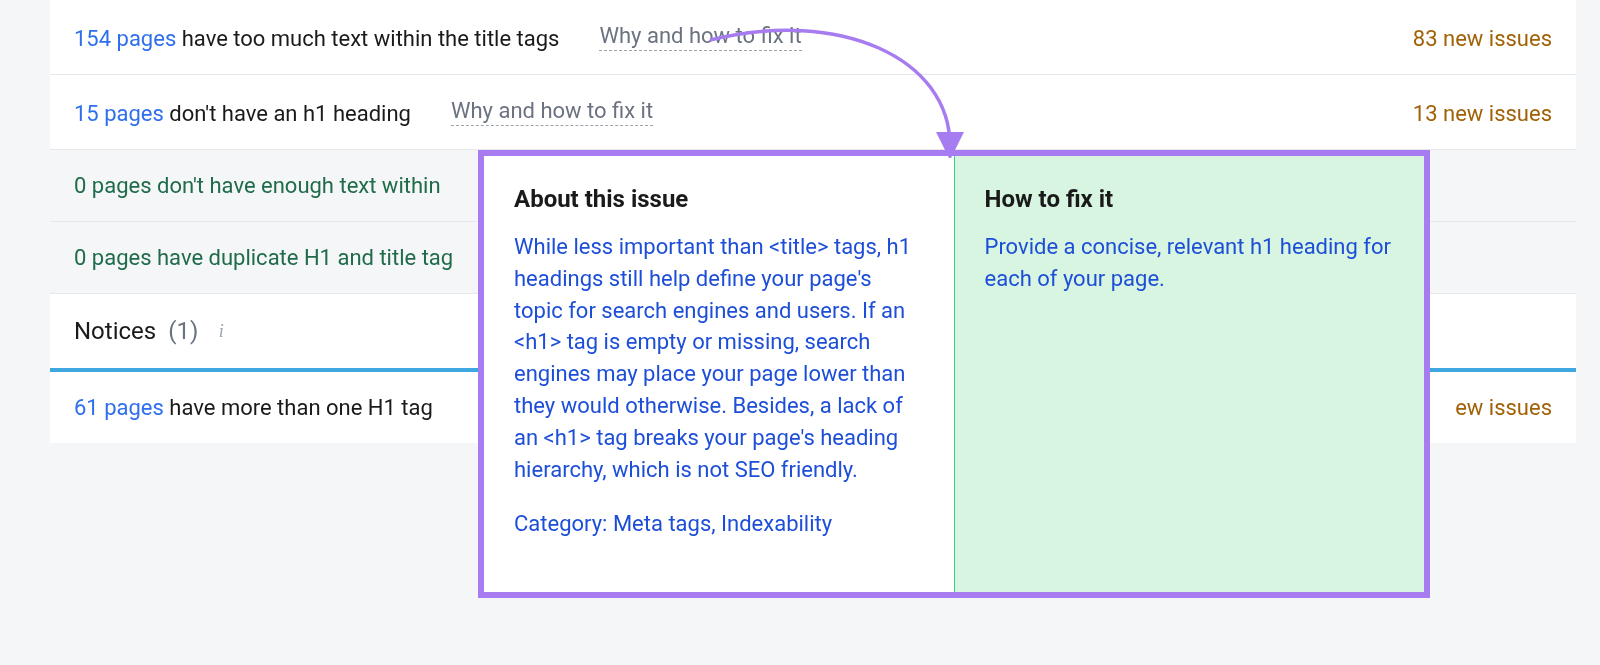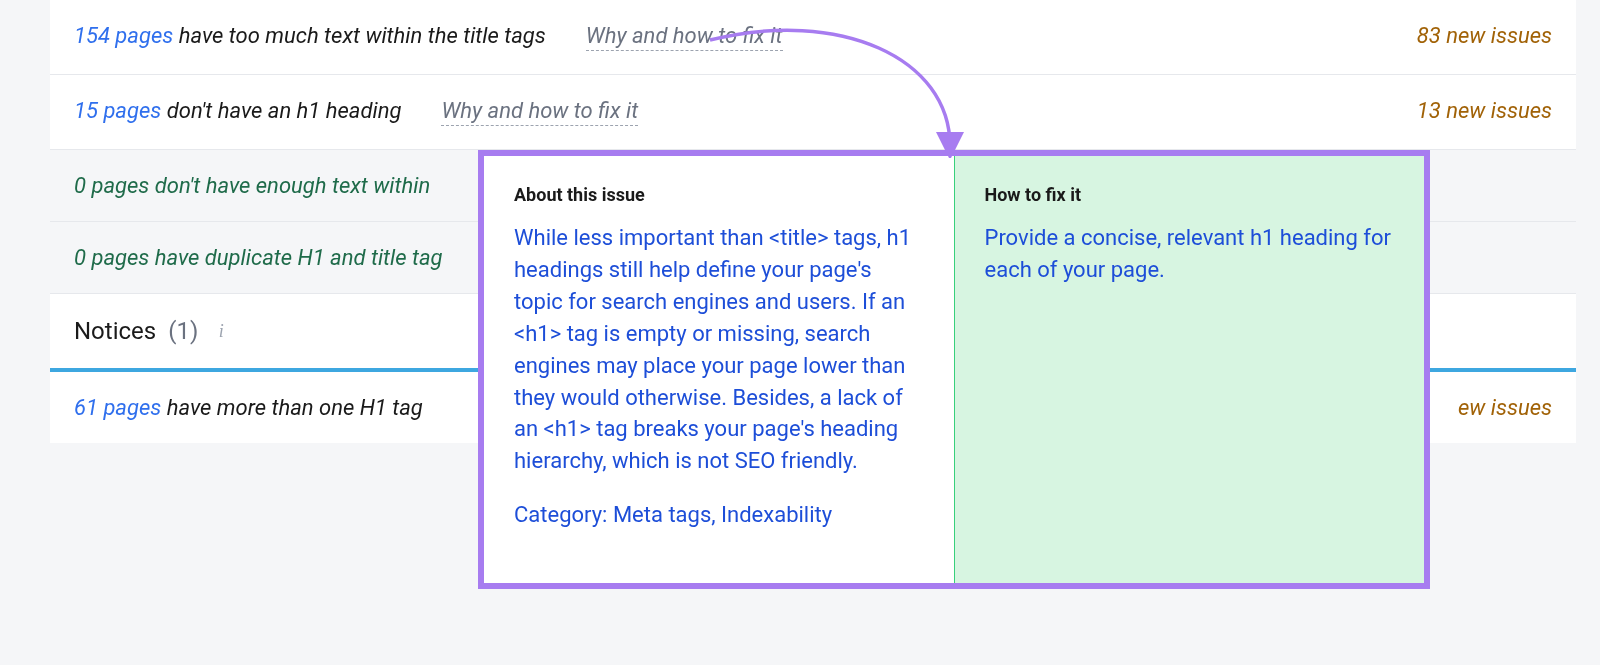--- a/index.html
+++ b/index.html
@@ -19,23 +19,22 @@
     right: 24px;
     top: 0;
     background: transparent;
   }
 
   .row {
     background: #ffffff;
     border-bottom: 1px solid #e6e8ec;
     padding: 23px 24px;
     display: flex;
-    align-items: flex-start;
+    align-items: flex-end;
     gap: 40px;
-    font-style: italic;
   }
   .row.zero {
     background: #f5f6f8;
   }
   .row .count-link { color: #2f6fed; text-decoration: none; }
   .row.zero .count-link,
   .row.zero .desc { color: #1f6b4a; }
   .row .desc { color: #1a1a1a; }
   .row .why {
     color: #6b7280;
@@ -85,21 +84,21 @@
     flex: 1;
   }
   .popover .col.about {
     background: #ffffff;
     border-right: 1px solid #37d07b;
   }
   .popover .col.fix {
     background: #d7f5e1;
   }
   .popover h3 {
-    font-size: 18px;
+    font-size: 24px;
     font-weight: 700;
     margin-bottom: 14px;
   }
   .popover p { margin-bottom: 22px; color: #1d4ed8; }
   .popover .cat-label { font-weight: 400; }
 
   
   .arrow-svg {
     position: absolute;
     left: 700px;

